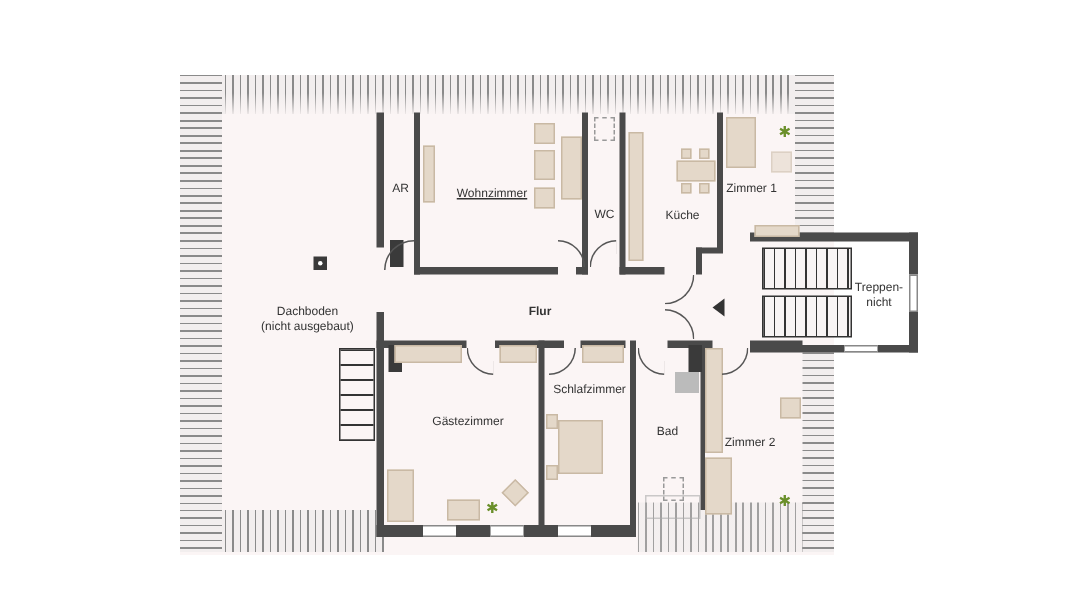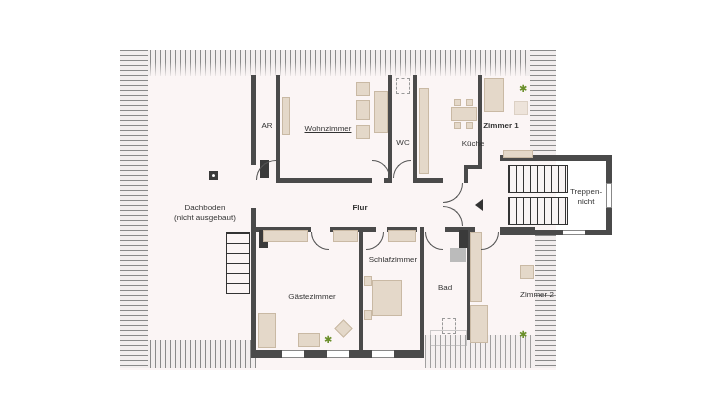--- a/index.html
+++ b/index.html
@@ -141,21 +141,21 @@
 <div class="door-arc" style="left:425px;top:232px;width:18px;height:18px;border-radius:0 0 0 18px;border-right:none;border-top:none;"></div>
 <div class="door-arc" style="left:481px;top:232px;width:18px;height:18px;border-radius:0 0 18px 0;border-left:none;border-top:none;"></div>
 
 <div class="abs" style="left:475px;top:199px;width:0;height:0;border-top:6px solid transparent;border-bottom:6px solid transparent;border-right:8px solid #333;"></div>
 
 <div class="label" style="left:170px;top:203px;width:70px;">Dachboden</div>
 <div class="label" style="left:160px;top:213px;width:90px;">(nicht ausgebaut)</div>
 <div class="label" style="left:258px;top:121px;width:18px;">AR</div>
 <div class="label" style="left:298px;top:124px;width:60px;text-decoration:underline;">Wohnzimmer</div>
 <div class="label" style="left:393px;top:138px;width:20px;">WC</div>
-<div class="label" style="left:458px;top:139px;width:30px;">Küche</div>
-<div class="label" style="left:481px;top:121px;width:40px;font-weight:bold;">Zimmer 1</div>
+<div class="label" style="left:440px;top:139px;width:30px;">Küche</div>
+<div class="label" style="left:481px;top:121px;width:40px;">Zimmer 1</div>
 <div class="label" style="left:568px;top:187px;width:36px;">Treppen-</div>
 <div class="label" style="left:568px;top:197px;width:36px;">nicht</div>
 <div class="label" style="left:348px;top:203px;width:24px;font-weight:bold;">Flur</div>
-<div class="label" style="left:282px;top:292px;width:60px;">Gästezimmer</div>
+<div class="label" style="left:282px;top:276px;width:60px;">Gästezimmer</div>
 <div class="label" style="left:365px;top:255px;width:56px;">Schlafzimmer</div>
 <div class="label" style="left:435px;top:283px;width:20px;">Bad</div>
-<div class="label" style="left:480px;top:290px;width:40px;margin-left:37px;">Zimmer 2</div>
+<div class="label" style="left:480px;top:290px;width:40px;">Zimmer 2</div>
 
 </body></html>

